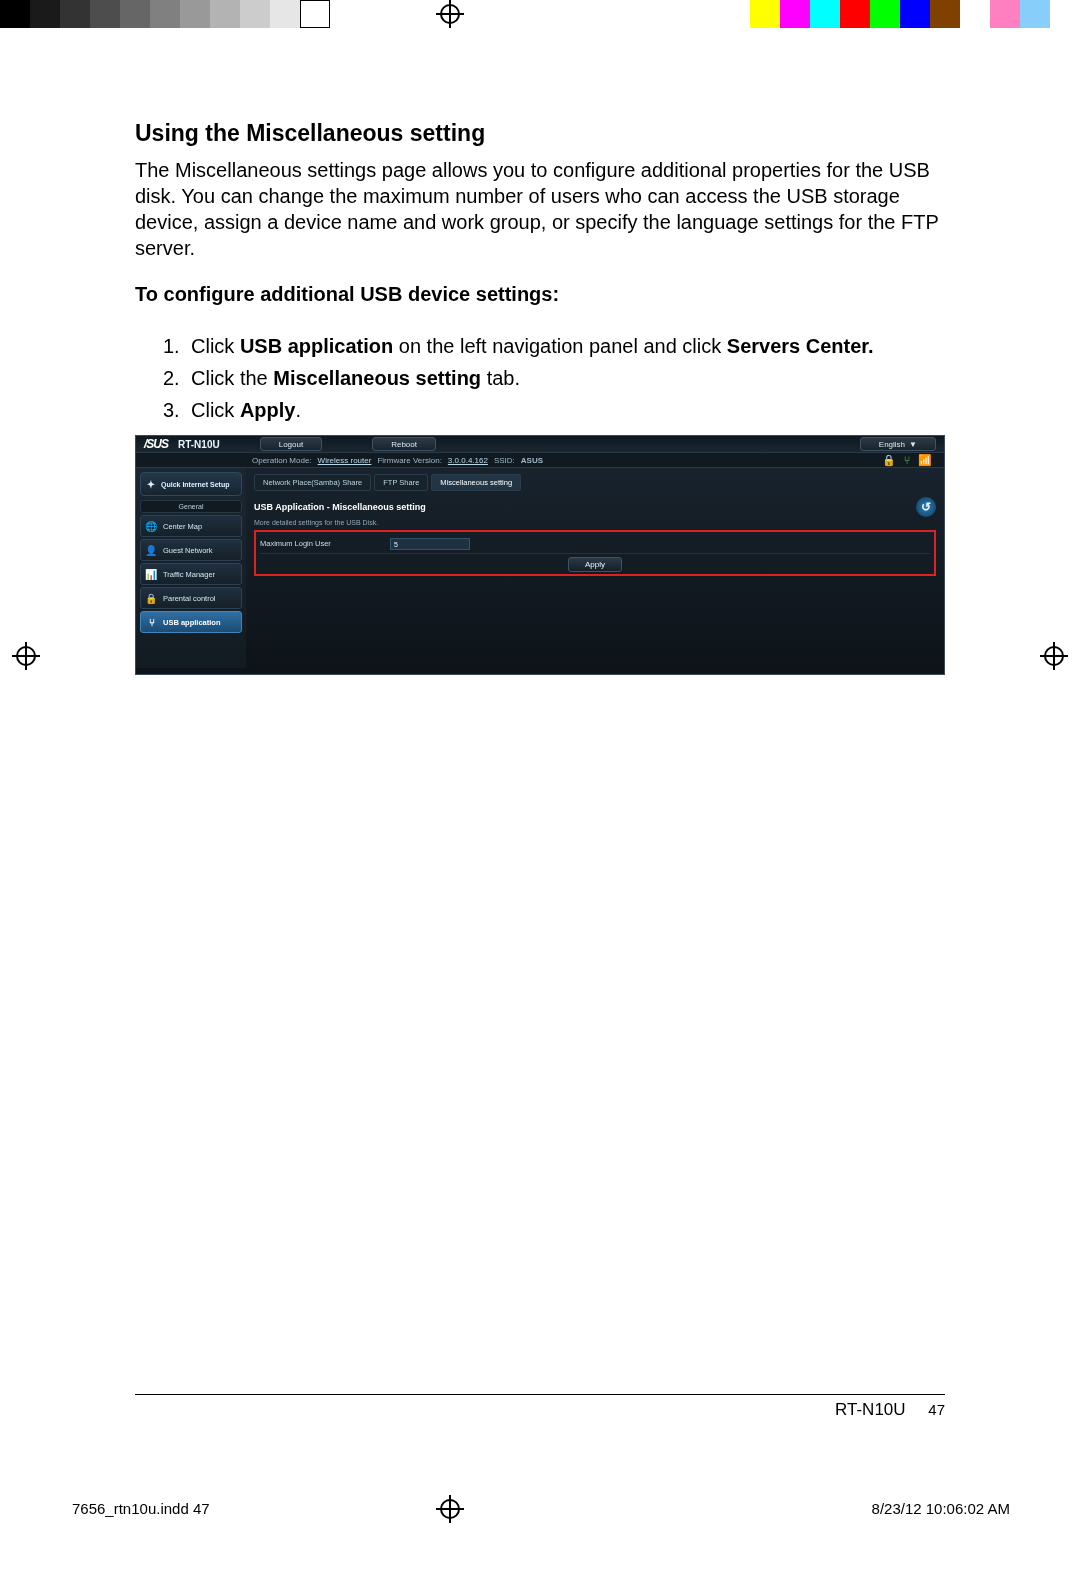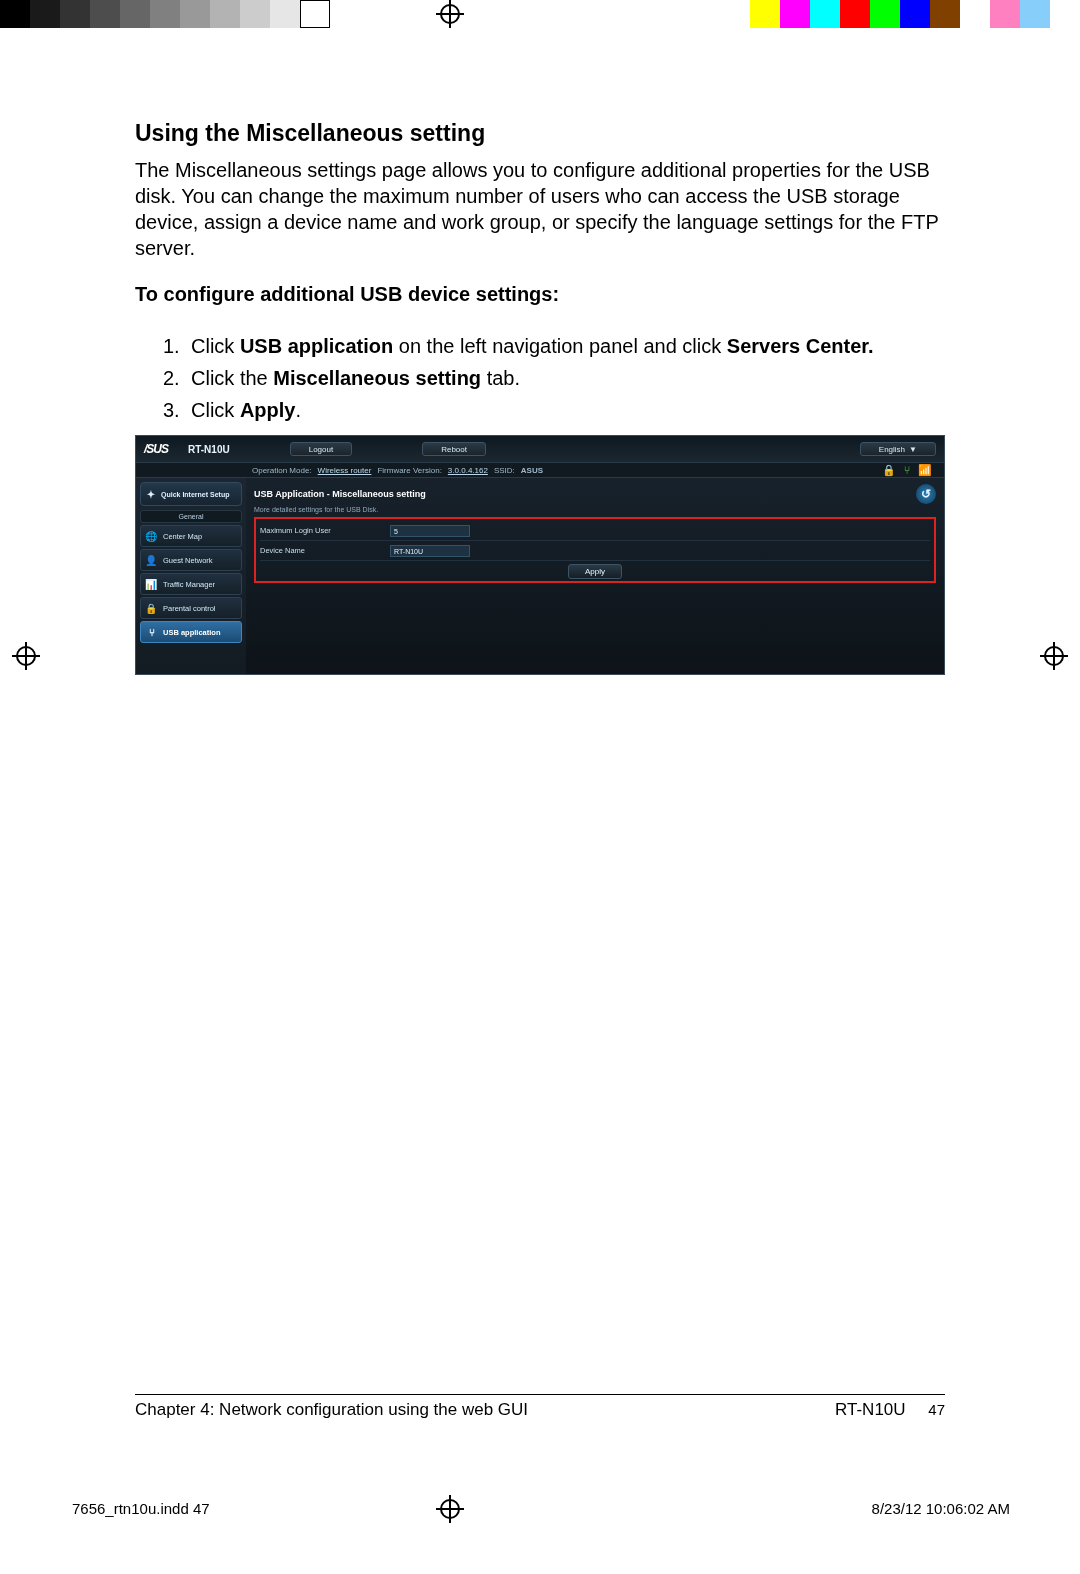--- a/index.html
+++ b/index.html
@@ -22,21 +22,21 @@
   h1 { font-size: 23px; font-weight: bold; margin-bottom: 10px; }
   .intro { font-size: 20px; line-height: 1.3; margin-bottom: 22px; }
   .sub { font-size: 20px; font-weight: bold; margin-bottom: 26px; }
   ol { list-style: none; font-size: 20px; line-height: 1.4; padding-left: 28px; margin-left: 28px; }
   ol li { margin-bottom: 4px; text-indent: -28px; }
   ol li .num { display: inline-block; width: 28px; text-indent: 0; }
   b { font-weight: bold; }
 
   
   .router { position: absolute; left: 135px; top: 435px; width: 810px; height: 240px; background: linear-gradient(#1a2530, #0d1318); border: 1px solid #3a4a58; font-family: Arial, sans-serif; font-size: 9px; color: #cfe6f5; overflow: hidden; }
-  .r-top { height: 26px; background: linear-gradient(#0e1820,#1b2730); display: flex; align-items: center; padding: 0 8px; gap: 20px; }
+  .r-top { height: 16px; background: linear-gradient(#0e1820,#1b2730); display: flex; align-items: center; padding: 0 8px; gap: 10px; }
   .logo { font-style: italic; font-weight: bold; font-size: 12px; color: #fff; letter-spacing: -1px; }
   .model { font-size: 10px; font-weight: bold; color: #e9f5ff; }
   .tbtn { background: linear-gradient(#2c3a45,#1a242c); border: 1px solid #3d5262; border-radius: 3px; padding: 0 18px; height: 14px; line-height: 14px; font-size: 8px; color: #d6e8f3; }
   .lang { margin-left: auto; }
   .lang .tri { font-size: 8px; margin-left: 4px; }
 
   .r-sub { height: 16px; background: #111a21; border-top: 1px solid #2a3a46; border-bottom: 1px solid #2a3a46; display: flex; align-items: center; padding: 0 12px 0 116px; gap: 6px; font-size: 8px; color: #9fb8c8; }
   .r-sub a { color: #bcd8ea; text-decoration: underline; }
   .r-sub-icons { margin-left: auto; display: flex; gap: 8px; font-size: 11px; }
   .ic-green { color: #5fd24a; }
@@ -175,45 +175,45 @@
       <div class="nav-item">
           <span class="nav-ic">🔒</span>
           <span>Parental control</span>
         </div>
       <div class="nav-item active">
           <span class="nav-ic">⑂</span>
           <span>USB application</span>
         </div>
     </div>
     <div class="main">
+      <div class="tabs">
+        <div class="tab">Network Place(Samba) Share</div>
+        <div class="tab">FTP Share</div>
+        <div class="tab active">Miscellaneous setting</div>
+      </div>
       <div class="panel-title">
         <span>USB Application - Miscellaneous setting</span>
         <span class="reset-ic">↺</span>
       </div>
       <div class="panel-sub">More detailed settings for the USB Disk.</div>
       <div class="form">
         <div class="frow">
           <div class="flabel">Maximum Login User</div>
           <div class="finput">5</div>
         </div>
-        <div class="frow">
-          <div class="flabel">Device Name</div>
-          <div class="finput">RT-N10U</div>
-        </div>
         <div class="apply-row">
           <span class="apply-btn">Apply</span>
         </div>
       </div>
     </div>
   </div>
 </div>
 
 <div class="footer-line fl1"></div>
 <div class="footer">
-  <span>Chapter 4: Network configuration using the web GUI</span>
   <span class="r">
     <span>RT-N10U</span>
     <span class="pagenum">47</span>
   </span>
 </div>
 
 <div class="slug">
   <span>7656_rtn10u.indd   47</span>
   <span class="r">8/23/12   10:06:02 AM</span>
 </div>

